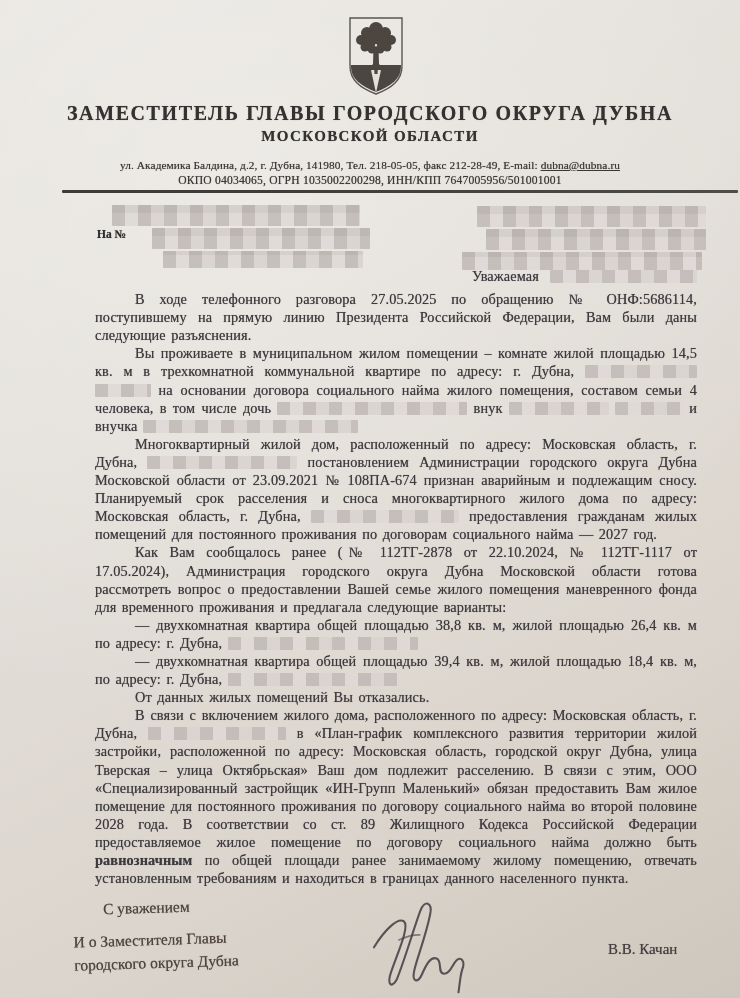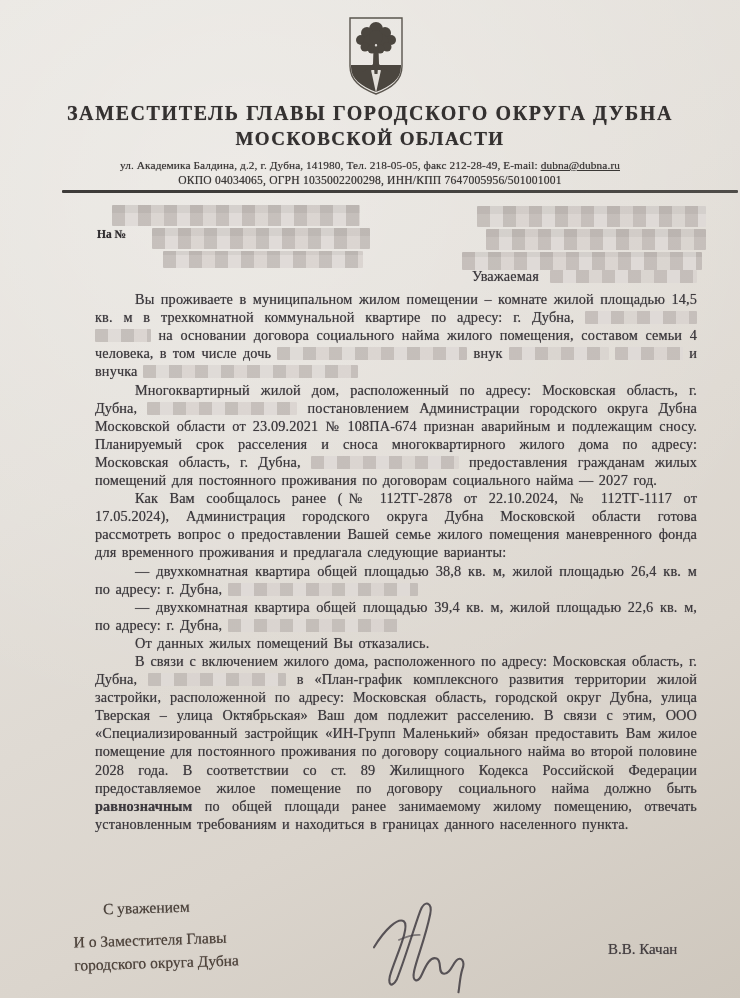--- a/index.html
+++ b/index.html
@@ -10,21 +10,21 @@
       linear-gradient(152deg,#e9e6e1 0%,#e3dfd9 38%,#dbd5cd 72%,#cec7bd 100%);
     font-family:"Liberation Serif","DejaVu Serif",serif;
     color:#3d3a3e;
   }
   .soft{text-shadow:0 0 .7px rgba(64,60,64,.75);}
   
   .arms{position:absolute;left:347px;top:16px;width:58px;height:80px;}
   .title1{position:absolute;left:0;top:102px;width:740px;text-align:center;
     font-weight:bold;font-size:20px;letter-spacing:1.6px;color:#343130;}
   .title2{position:absolute;left:0;top:128px;width:740px;text-align:center;
-    font-weight:bold;font-size:19px;letter-spacing:1.4px;color:#343130;}
+    font-weight:bold;font-size:15px;letter-spacing:1.4px;color:#343130;}
   .addr{position:absolute;left:0;top:159px;width:740px;text-align:center;
     font-size:11.3px;color:#3b3836;letter-spacing:.1px;}
   .addr .email{text-decoration:underline;}
   .codes{position:absolute;left:0;top:174px;width:740px;text-align:center;
     font-size:11.6px;color:#3b3836;letter-spacing:.2px;}
   .rule{position:absolute;left:62px;top:190px;width:676px;height:3px;
     background:linear-gradient(90deg,#262422 0 30%,#3a3835 100%);opacity:.88;border-radius:1px;}
   
   .na-no{position:absolute;left:97px;top:228px;font-size:11.5px;font-weight:bold;color:#2f2c2e;}
   
@@ -88,25 +88,26 @@
       <div class="redact redact-abs" style="left: 152px; top: 228px; width: 218px; height: 21px;"></div>
       <div class="redact redact-abs" style="left: 163px; top: 251px; width: 200px; height: 17px;"></div>
       <div class="redact redact-abs" style="left: 477px; top: 206px; width: 229px; height: 21px;"></div>
       <div class="redact redact-abs" style="left: 486px; top: 229px; width: 220px; height: 21px;"></div>
       <div class="redact redact-abs" style="left: 462px; top: 252px; width: 240px; height: 18px;"></div>
     </div>
 
   <div class="body-text soft">
     <div class="salutation"><span>Уважаемая</span>&nbsp;&nbsp;<span class="redact" id="salutation-redact" style="width: 147px;"></span></div>
     <div class="paragraphs">
+      <p><span>В ходе телефонного разговора 27.05.2025 по обращению №  ОНФ:5686114, поступившему на прямую линию Президента Российской Федерации, Вам были даны следующие разъяснения.</span></p>
       <p><span>Вы проживаете в муниципальном жилом помещении – комнате  жилой площадью 14,5 кв. м в трехкомнатной коммунальной квартире по адресу: г. Дубна, </span><span class="redact" style="width: 112px;"></span><span> </span><span class="redact" style="width: 56px;"></span><span> на основании договора социального найма жилого помещения, составом семьи 4 человека,  в  том  числе  дочь </span><span class="redact" style="width: 190px;"></span><span> внук </span><span class="redact" style="width: 100px;"></span><span> </span><span class="redact" style="width: 68px;"></span><span> и внучка </span><span class="redact" style="width: 215px;"></span></p>
       <p><span>Многоквартирный жилой дом, расположенный  по адресу: Московская область, г. Дубна, </span><span class="redact" style="width: 150px;"></span><span> постановлением Администрации городского округа Дубна Московской области от 23.09.2021 № 108ПА-674 признан аварийным и подлежащим сносу. Планируемый срок расселения и сноса многоквартирного жилого дома по адресу: Московская область, г. Дубна, </span><span class="redact" style="width: 148px;"></span><span> предоставления гражданам жилых помещений для постоянного проживания по договорам социального найма  — 2027 год.</span></p>
       <p><span>Как  Вам  сообщалось  ранее  (№  112ТГ-2878  от  22.10.2024,  №  112ТГ-1117  от 17.05.2024), Администрация городского округа Дубна Московской области готова рассмотреть вопрос о предоставлении Вашей семье жилого помещения маневренного фонда для временного проживания и предлагала следующие варианты:</span></p>
       <p><span>—  двухкомнатная квартира общей площадью 38,8 кв. м, жилой площадью 26,4 кв. м по адресу: г. Дубна, </span><span class="redact" style="width: 190px;"></span></p>
-      <p><span>—  двухкомнатная квартира общей площадью 39,4 кв. м, жилой площадью 22,6 кв. м, по адресу: г. Дубна, </span><span class="redact" style="width: 170px;"></span></p>
+      <p><span>—  двухкомнатная квартира общей площадью 39,4 кв. м, жилой площадью 18,4 кв. м, по адресу: г. Дубна, </span><span class="redact" style="width: 170px;"></span></p>
       <p><span>От данных жилых помещений Вы отказались.</span></p>
       <p><span>В связи с включением жилого дома, расположенного по адресу: Московская область, г. Дубна, </span><span class="redact" style="width: 138px;"></span><span> в «План-график комплексного развития территории жилой застройки, расположенной по адресу: Московская область, городской округ Дубна, улица Тверская – улица Октябрьская» Ваш дом подлежит расселению. В связи с этим, ООО «Специализированный застройщик «ИН-Групп Маленький» обязан предоставить Вам жилое помещение для постоянного проживания по договору социального найма во второй половине 2028 года. В соответствии со ст. 89 Жилищного Кодекса Российской Федерации предоставляемое жилое помещение по договору социального найма должно быть </span><span class="bold-underline">равнозначным</span><span> по общей площади ранее занимаемому жилому помещению, отвечать установленным требованиям и находиться в границах данного населенного пункта.</span></p>
     </div>
   </div>
 
   <div class="regards soft">С уважением</div>
   <div class="position soft">
     <div>И о  Заместителя Главы</div>
     <div>городского округа Дубна</div>
   </div>

